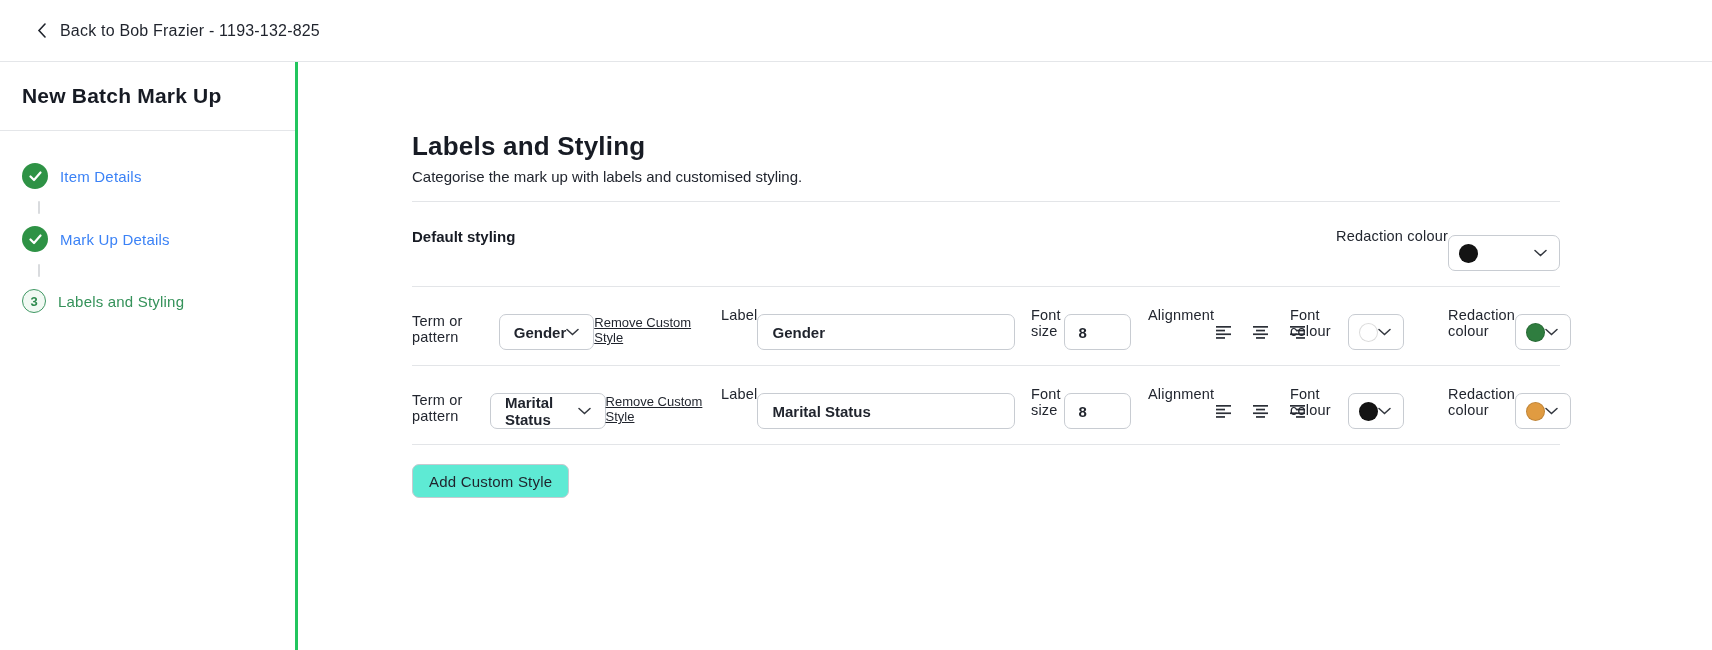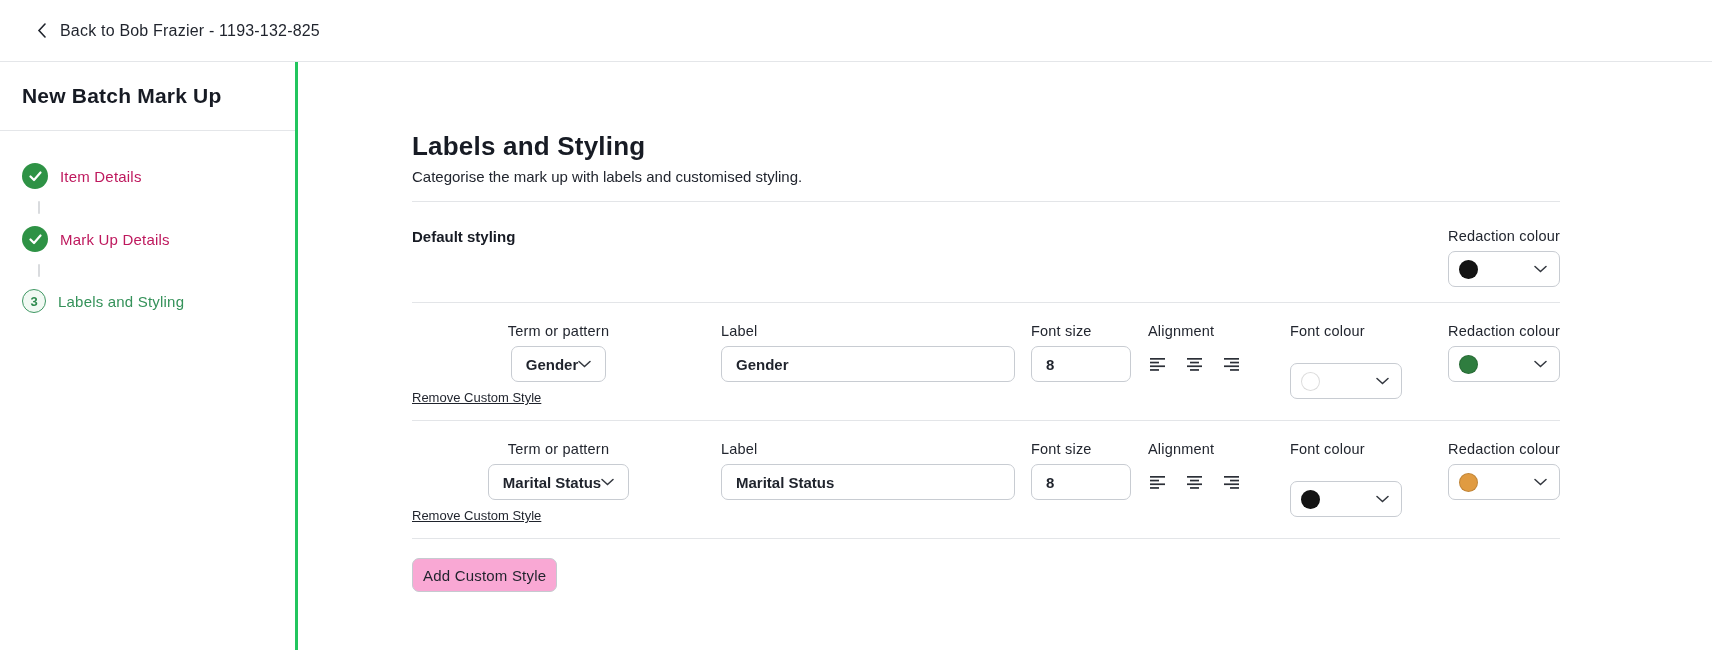--- a/index.html
+++ b/index.html
@@ -14,56 +14,56 @@
     padding:22px 0 0 22px; }
   .sidebar h1 { font-size:21px; font-weight:bold; letter-spacing:.2px; color:#171b24; }
   .sidebar-divider { height:1px; background:#e4e6e9; margin:22px 0 0 -22px; }
   .stepper { margin-top:32px; }
   .step { display:flex; align-items:center; gap:12px; }
   .step-circle { width:26px; height:26px; border-radius:50%; flex:0 0 26px;
     display:flex; align-items:center; justify-content:center; }
   .step-circle.complete { background:#2e9245; }
   .step-circle.active { width:24px; height:24px; flex-basis:24px; background:#f1f9f3;
     border:1.5px solid #3f9763; color:#2e8a4e; font-size:13px; font-weight:bold; }
-  .step-label { font-size:15px; color:#be185d; letter-spacing:.2px; }
+  .step-label { font-size:15px; color:#3b82f6; letter-spacing:.2px; }
   .step.active .step-label { color:#35925a; }
   .connector { width:2px; height:13px; background:#d9dbde; margin:12px 0 12px 16px; border-radius:1px; }
   .main { flex:1; padding:69px 0 0 114px; }
   .content { width:1148px; }
   .page-heading { font-size:26px; font-weight:bold; letter-spacing:.2px; color:#171b24; }
   .page-sub { font-size:15px; margin-top:6px; color:#22262f; }
   .divider { height:1px; background:#e3e5e8; border:0; }
   .divider.d1 { margin-top:16px; }
   .section-default { display:flex; justify-content:space-between; padding-top:26px; }
   .sec-title { font-size:15px; font-weight:bold; color:#171b24; }
   .sec-desc { font-size:15px; margin-top:6px; color:#22262f; }
   .field-label { font-size:14.5px; color:#22262f; display:block; letter-spacing:.2px; }
   .control { height:36px; border:1px solid #c8ccd2; border-radius:7px; background:#fff;
     display:flex; align-items:center; font-size:15px; color:#1f232c; }
   .dropdown { width:112px; justify-content:space-between; padding:0 12px 0 10px; cursor:pointer; }
   .swatch { width:19px; height:19px; border-radius:50%;
     box-shadow: inset 0 0 0 1px rgba(0,0,0,0.14); }
   .mini-gap { margin-top:7px;font-weight:bold; }
   .row { display:flex; padding-top:20px; }
-  .col { display:flex; flex-direction:column; }
+  .col { display:flex; }
   .col-term { width:293px; margin-right:16px;align-items:center; }
   .col-label { width:294px; margin-right:16px; }
   .col-size { width:100px; margin-right:17px; }
   .col-align { width:142px; }
   .col-fontcol { width:112px; margin-right:46px;gap:17px; }
   .col-redact { width:112px; }
   .select { justify-content:space-between; padding:0 14px; cursor:pointer; }
   input.text-input { width:100%; height:36px; border:1px solid #c8ccd2; border-radius:7px;
     padding:0 14px; font-size:15px; font-family:"Liberation Sans",sans-serif; color:#1f232c; }
   .align-icons { display:flex; gap:18px; align-items:center; height:36px; margin-top:7px; }
   .align-btn { cursor:pointer; display:flex; padding:2px; }
   .remove-link { font-size:13px; color:#1f232c; text-decoration:underline;
     margin-top:8px; cursor:pointer; align-self:flex-start; }
   .row-divider { margin-top:15px; }
-  .add-btn { margin-top:19px; height:34px; padding:0 10px; background:#f9a8d4;
+  .add-btn { margin-top:19px; height:34px; padding:0 16px; background:#5eead4;
     border:1px solid #c6cad0; border-radius:7px; font-size:15px; color:#1f232c;
     font-family:"Liberation Sans",sans-serif; cursor:pointer; letter-spacing:.2px; }
   .chev { flex:0 0 auto; }
 </style>
 </head>
 <body>
 
 <div class="topbar">
   <div class="back-link">
     <svg class="chev" width="9" height="15" viewBox="0 0 9 15">

